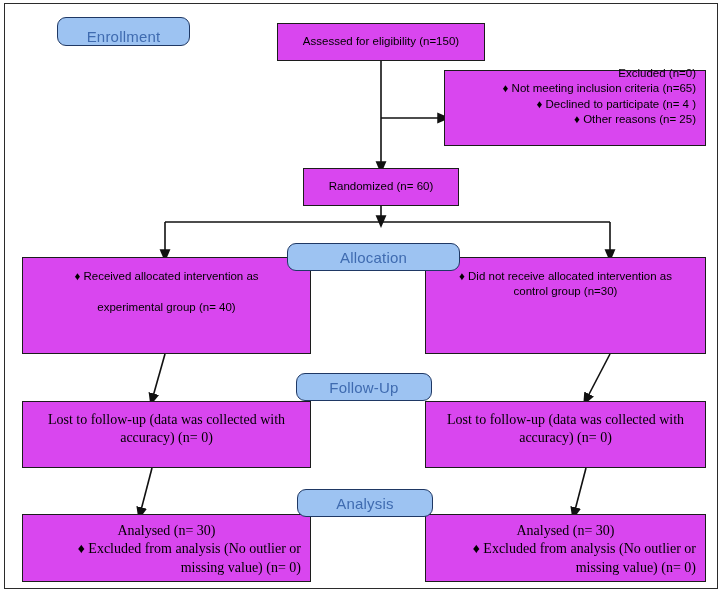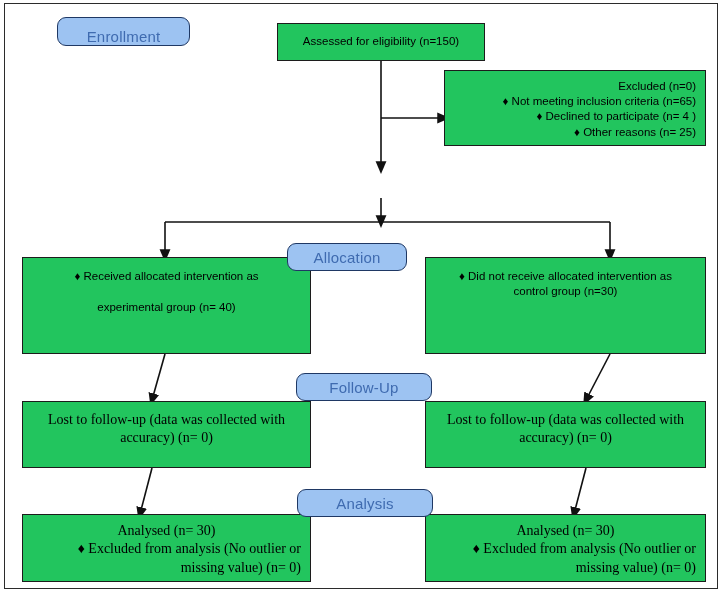--- a/index.html
+++ b/index.html
@@ -30,21 +30,21 @@
     top: 0;
     width: 722px;
     height: 592px;
   }
 
   
   .flow-box {
     position: absolute;
     box-sizing: border-box;
     border: 1.4px solid #1c1c1c;
-    background: #22c55e;
+    background: #d946ef;
     display: flex;
     flex-direction: column;
     justify-content: flex-start;
     padding: 18px 9px;
   }
   .flow-box .line {
     font-size: 11.5px;
     color: #000;
     line-height: 1.32;
     white-space: nowrap;
@@ -103,43 +103,46 @@
 
       <line x1="152" y1="468" x2="140" y2="514" marker-end="url(#ah)"></line>
       <line x1="586" y1="468" x2="574" y2="514" marker-end="url(#ah)"></line>
     </g>
   </svg>
 
   <div class="stage-banner" style="left:57px;  top:17px;  width:133px; height:29px;align-items:flex-end;">
     <span>Enrollment</span>
   </div>
 
-  <div class="stage-banner" style="left:287px; top:243px; width:120px; height:28px;">
+  <div class="stage-banner" style="left:287px; top:243px; width:173px; height:28px;">
     <span>Allocation</span>
   </div>
 
   <div class="stage-banner" style="left:296px; top:373px; width:136px; height:28px;">
     <span>Follow-Up</span>
   </div>
 
   <div class="stage-banner" style="left:297px; top:489px; width:136px; height:28px;">
     <span>Analysis</span>
   </div>
 
   <div class="flow-box center" style="left:277px; top:23px; width:208px; height:35px; justify-content:center;">
     <div class="line">Assessed for eligibility (n=150)</div>
   </div>
 
-  <div class="flow-box right" style="left:444px; top:70px; width:262px; height:76px; padding-top:8px;">
+  <div class="flow-box right" style="left:444px; top:70px; width:262px; height:76px; padding-top:8px;justify-content:flex-end;">
     <div class="line">Excluded (n=0)</div>
     <div class="line">♦  Not meeting inclusion criteria (n=65)</div>
     <div class="line">♦  Declined to participate (n= 4 )</div>
     <div class="line">♦  Other reasons (n= 25)</div>
   </div>
 
+  <div class="flow-box center" style="left:303px; top:168px; width:156px; height:30px; justify-content:center;">
+    <div class="line">Randomized (n= 60)</div>
+  </div>
 
   <div class="flow-box center" style="left:22px; top:257px; width:289px; height:97px; padding-top:11px;gap:16px;">
     <div class="line">♦  Received allocated intervention as</div>
     <div class="line">experimental group (n= 40)</div>
   </div>
 
   <div class="flow-box center" style="left:425px; top:257px; width:281px; height:97px; padding-top:11px;">
     <div class="line">♦  Did not receive allocated intervention as</div>
     <div class="line">control group (n=30)</div>
   </div>

